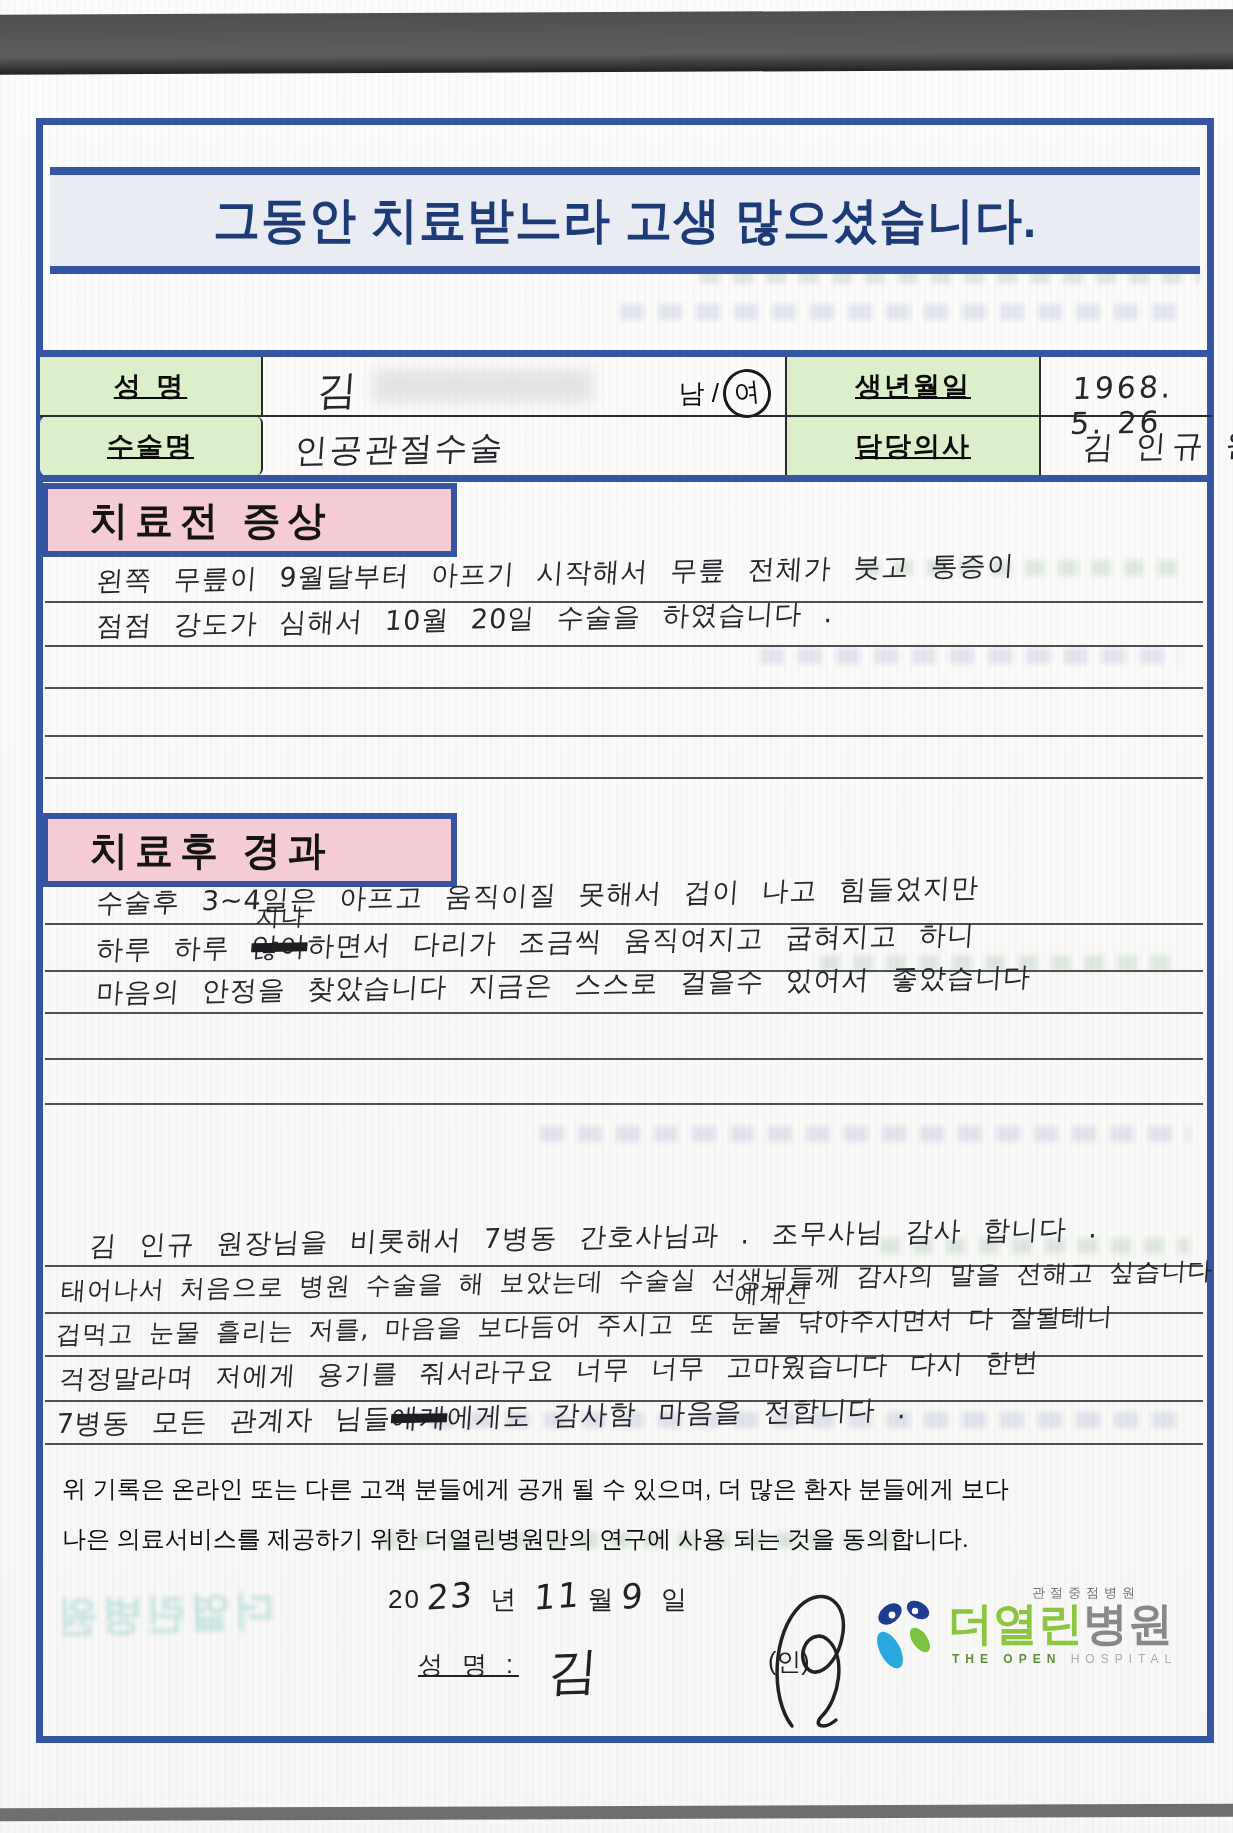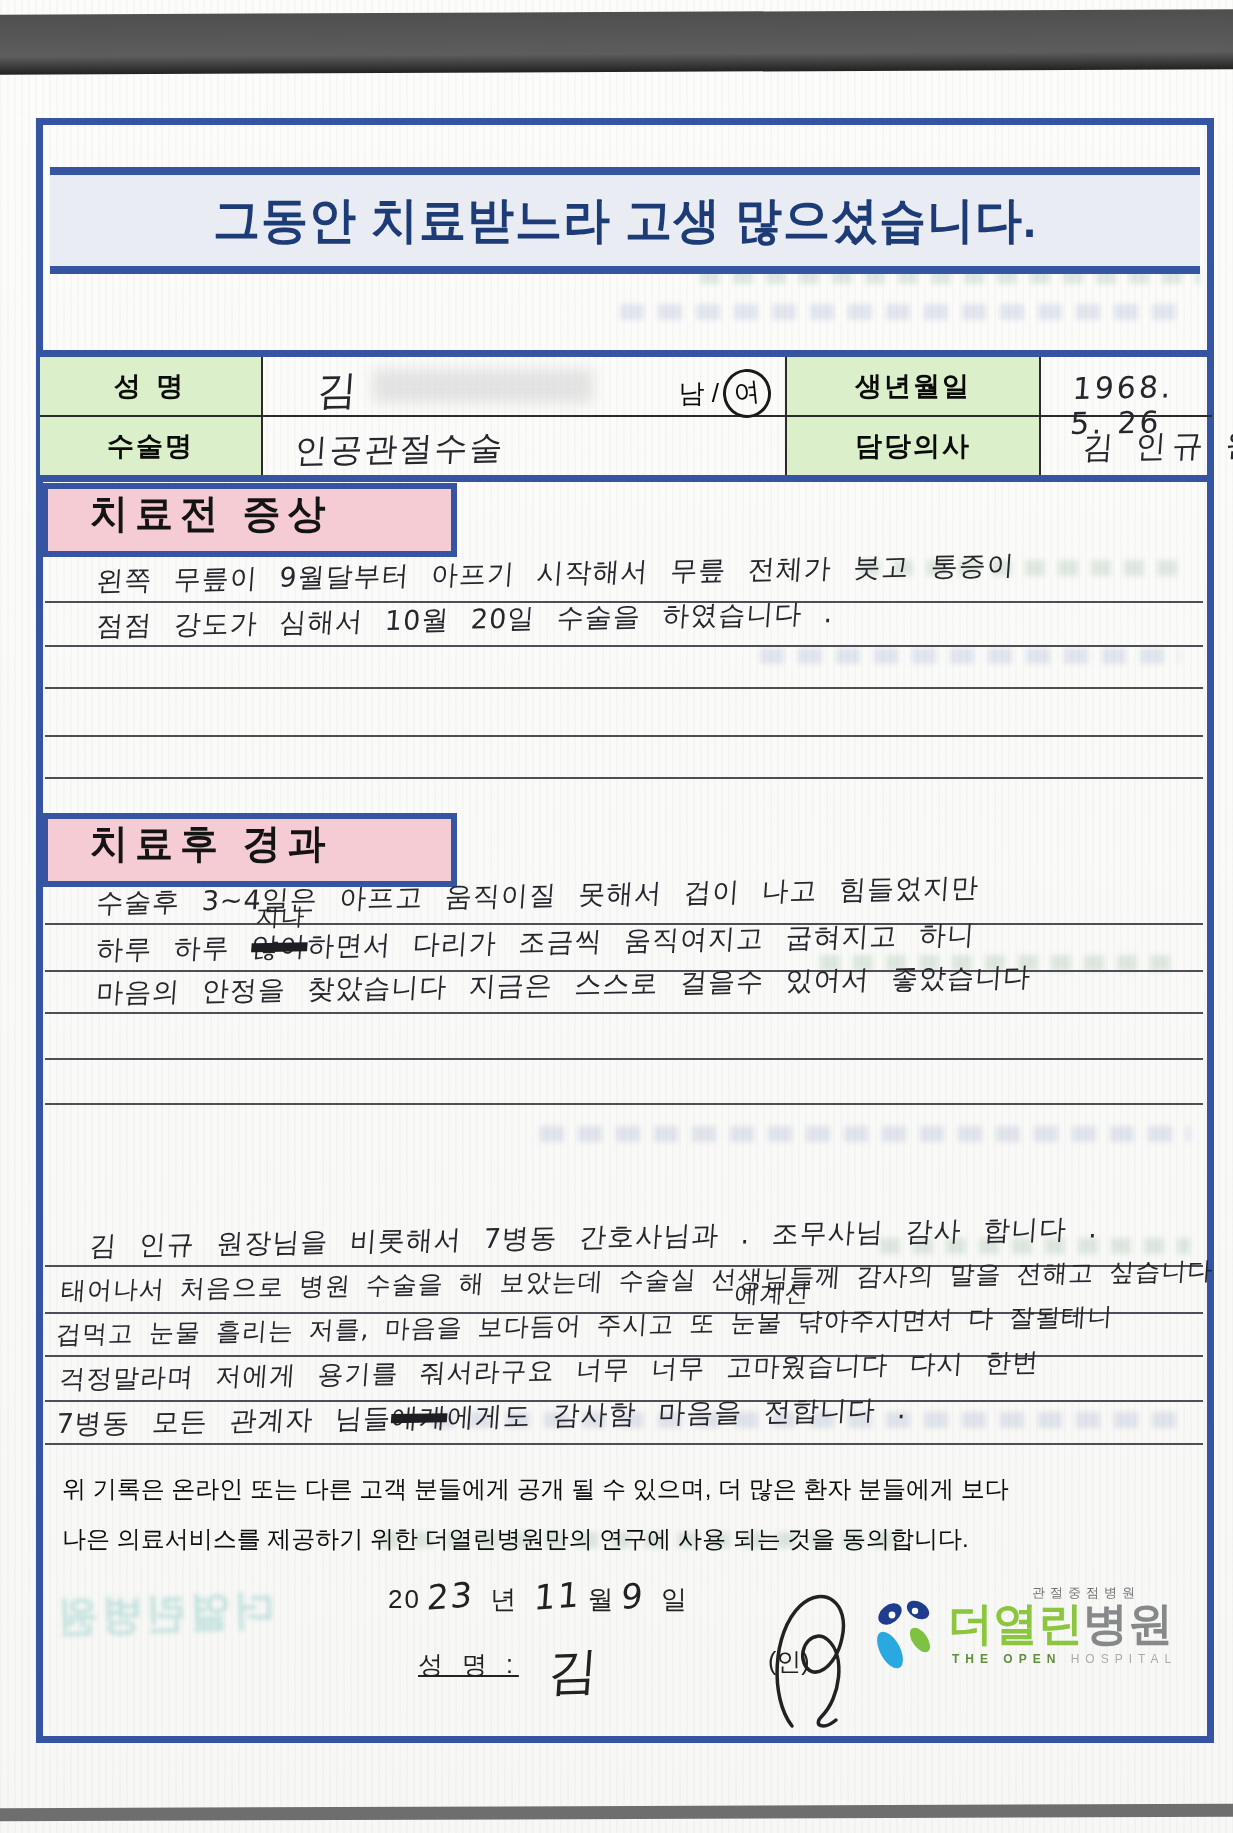--- a/index.html
+++ b/index.html
@@ -17,37 +17,37 @@
   .frame{position:absolute;left:36px;top:118px;width:1164px;height:1611px;border:7px solid #3555a2;background:transparent;}
   
   .banner{position:absolute;left:50px;top:167px;width:1150px;height:91px;background:#e9ecf2;border-top:8px solid #3555a2;border-bottom:8px solid #3555a2;display:flex;align-items:center;justify-content:center;}
   .banner .t{font-size:47px;font-weight:bold;color:#1d3b76;letter-spacing:1px;transform:scaleY(1.05);}
   
   .intro{position:absolute;left:76px;top:276px;font-size:23px;line-height:41px;color:#0d0d0d;font-weight:500;}
   
   .itable{position:absolute;left:40px;top:350px;width:1172px;border-top:7px solid #3555a2;border-bottom:7px solid #3555a2;}
   .itable .row{display:flex;height:58px;border-bottom:2px solid #2b2b2b;}
   .itable .row:last-child{border-bottom:none;}
-  .cell{display:flex;align-items:center;box-sizing:border-box;border-right:2px solid #2b2b2b;}
+  .cell{display:flex;align-items:center;box-sizing:border-box;border-right:2px solid #2b2b2b;text-decoration:underline;}
   .cell:last-child{border-right:none;}
   .label{width:223px;background:#dcefcb;justify-content:center;font-size:27px;font-weight:bold;letter-spacing:4px;color:#0b0b0b;}
   .label2{width:254px;background:#dcefcb;justify-content:center;font-size:27px;font-weight:bold;letter-spacing:2px;color:#0b0b0b;text-align:center;}
   .val1{width:524px;position:relative;}
   .val2{flex:1;position:relative;}
   .gender{position:absolute;right:14px;top:12px;font-size:26px;color:#0b0b0b;display:flex;align-items:center;gap:4px;}
   .circle{display:inline-block;border:3px solid #1a1a1a;border-radius:50%;padding:3px 8px 5px;transform:rotate(-6deg);}
   .smudge{position:absolute;left:110px;top:12px;width:220px;height:34px;background:#d9d9d9;filter:blur(7px);opacity:.7;}
   
   .hw{font-family:"DejaVu Sans", sans-serif;color:#26262c;transform:rotate(-1deg) skewX(-5deg);transform-origin:left bottom;}
   .hw-name{position:absolute;left:52px;top:6px;font-size:40px;}
   .hw-birth{position:absolute;left:28px;top:14px;font-size:30px;letter-spacing:3px;}
   .hw-surgery{position:absolute;left:30px;top:12px;font-size:33px;letter-spacing:2px;}
   .hw-doctor{position:absolute;left:40px;top:10px;font-size:31px;letter-spacing:6px;white-space:nowrap;}
   
-  .shead{position:absolute;left:42px;width:403px;height:62px;background:#f6ccd4;border:6px solid #3555a2;display:flex;}
+  .shead{position:absolute;left:42px;width:403px;height:62px;background:#f6ccd4;border:6px solid #3555a2;display:flex;align-items:center;}
   .shead .t{font-size:38px;font-weight:bold;color:#141414;letter-spacing:7px;padding-left:42px;transform:scaleY(1.05);}
   
   .rline{position:absolute;left:45px;width:1158px;height:0;border-bottom:2px solid #4e4e55;}
   .wline{position:absolute;left:95px;width:1110px;font-size:27px;white-space:nowrap;word-spacing:12px;letter-spacing:1px;}
   .above{position:relative;}
   .above .up{position:absolute;left:2px;top:-30px;font-size:24px;}
   .struck{text-decoration:line-through;text-decoration-thickness:9px;text-decoration-color:#1d1d22;}
   
   .consent{position:absolute;left:62px;top:1464px;font-size:24px;line-height:50px;color:#0d0d0d;}
   
@@ -109,21 +109,21 @@
           <span>남 /</span>
           <span class="circle">여</span>
         </span>
       </div>
       <div class="cell label2">생년월일</div>
       <div class="cell val2">
         <span class="hw hw-birth">1968. 5. 26</span>
       </div>
     </div>
     <div class="row">
-      <div class="cell label" style="letter-spacing:2px;">수술명</div>
+      <div class="cell label" style="letter-spacing:2px;border-radius:6px;">수술명</div>
       <div class="cell val1">
         <span class="hw hw-surgery">인공관절수술</span>
       </div>
       <div class="cell label2">담당의사</div>
       <div class="cell val2">
         <span class="hw hw-doctor">김 인규 원장님</span>
       </div>
     </div>
   </div>
 

